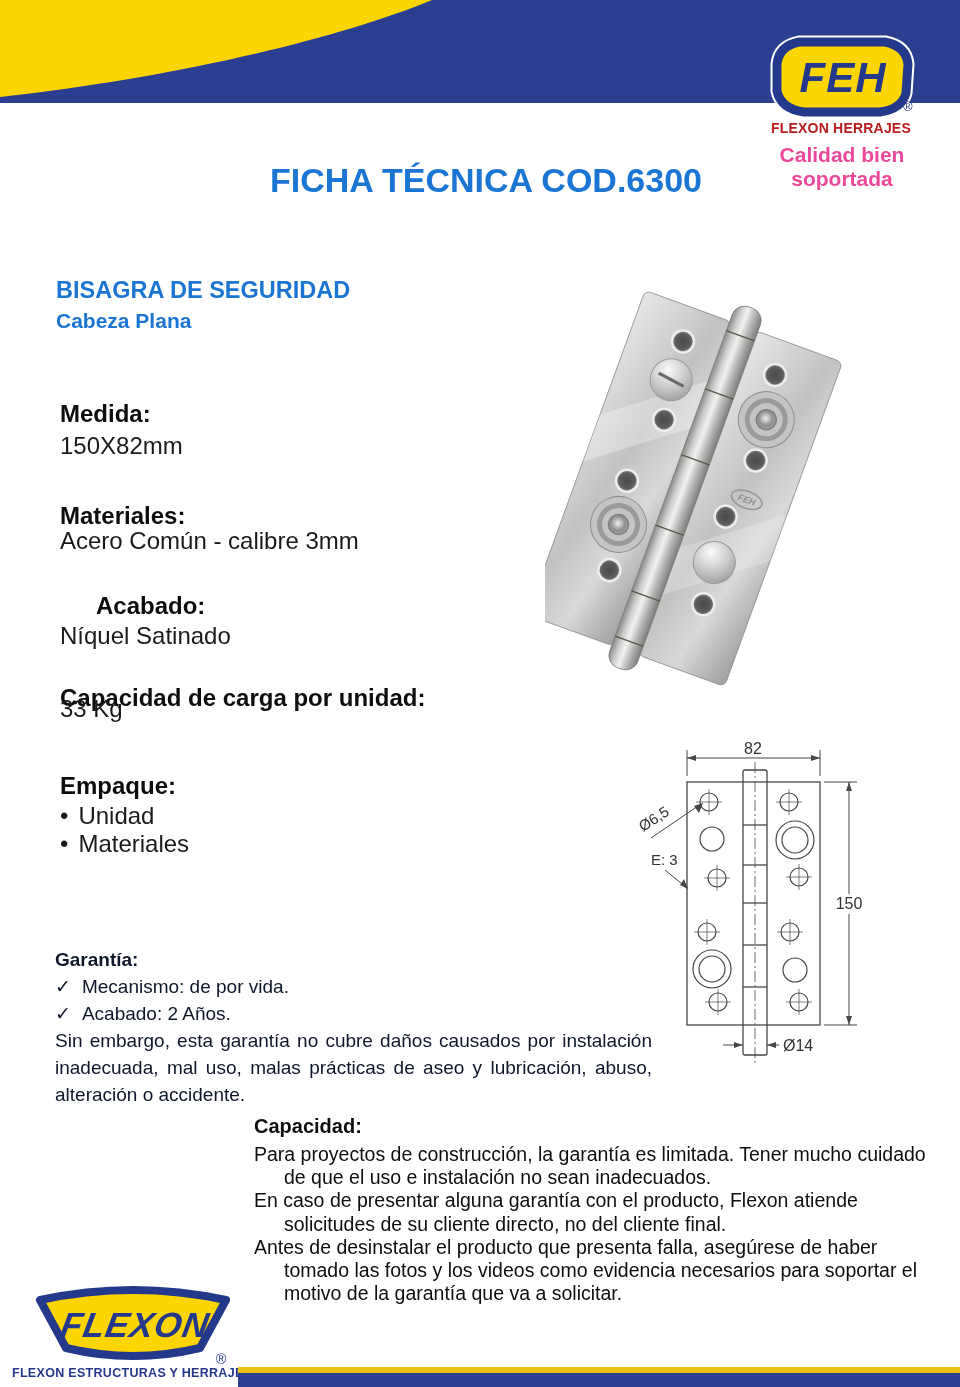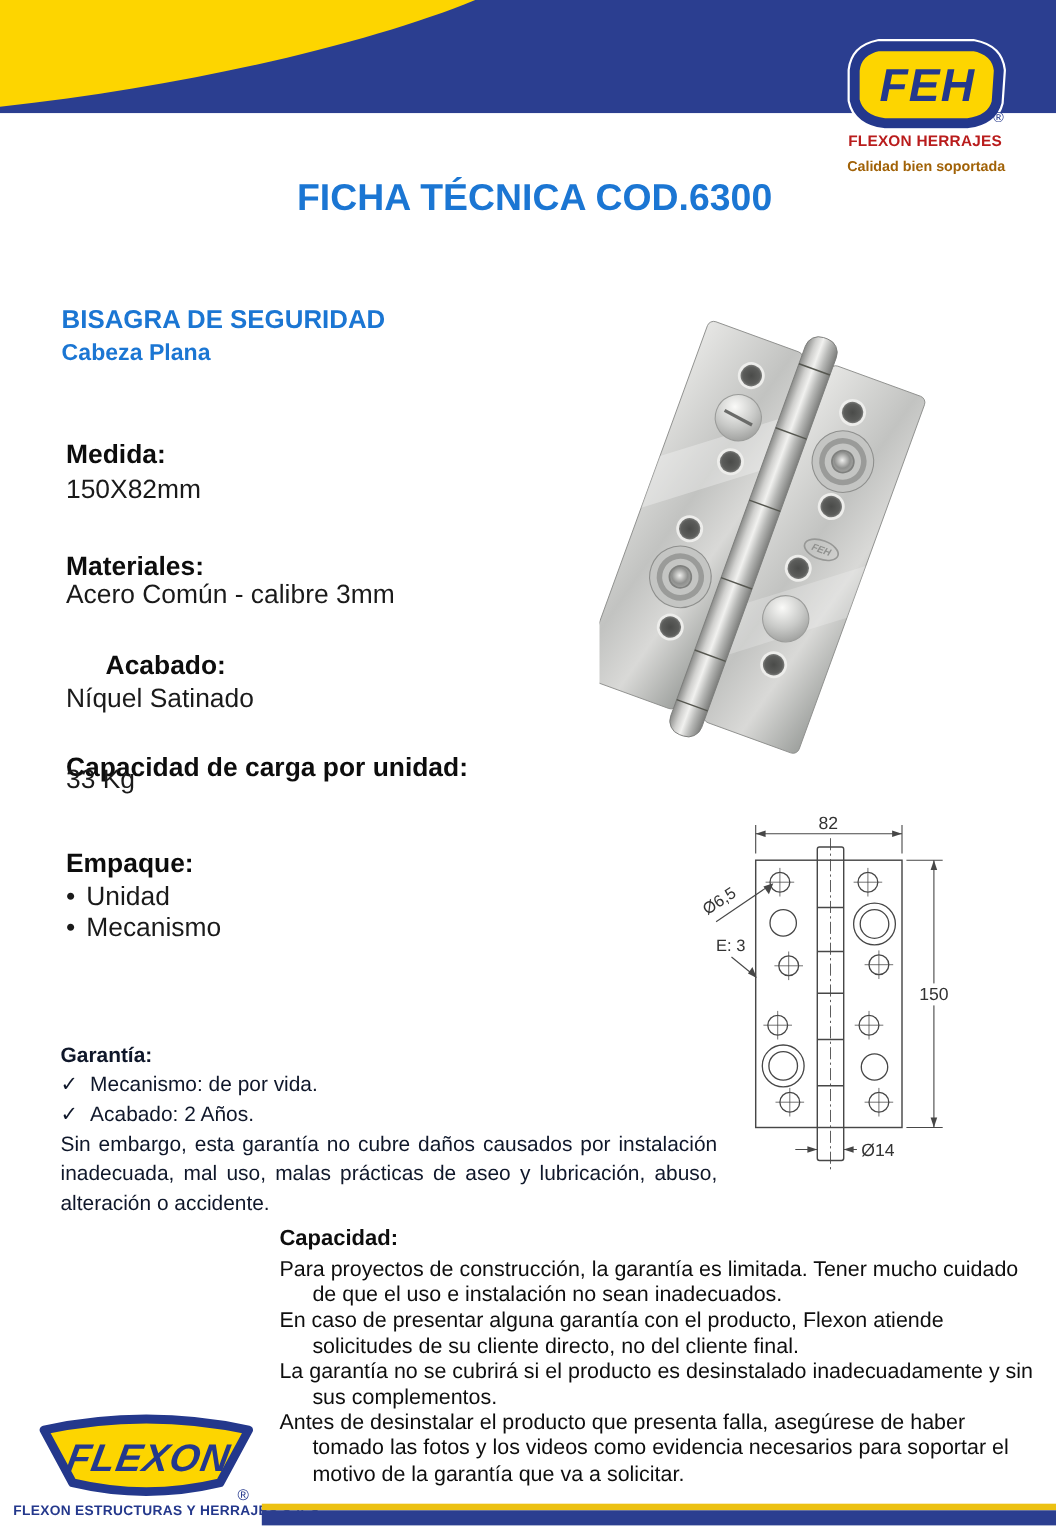--- a/index.html
+++ b/index.html
@@ -12,21 +12,21 @@
   .abs { position:absolute; }
 
   
   .band-svg { left:0; top:0; }
   .brand-name {
     left:768px; top:120px; width:146px; text-align:center;
     font-size:14px; font-weight:bold; color:#b91c1c; letter-spacing:.2px;
   }
   .tagline {
     left:728px; top:143px; width:228px; text-align:center;
-    font-size:13px; font-weight:bold; color:#a16207;
+    font-size:21px; font-weight:bold; color:#ec4899;
   }
   .reg-top { left:903px; top:99px; font-size:13px; color:#24388c; }
 
   .doc-title {
     left:0; top:161px; width:972px; text-align:center;
     font-size:34px; font-weight:bold; color:#1b76d3; letter-spacing:0;
   }
 
   .product-head { left:56px; top:277px; width:320px; color:#1b76d3; }
   .product-name { font-size:23.5px; font-weight:bold; }
@@ -171,21 +171,21 @@
   <div class="abs spec-value t-aca-v">Níquel Satinado</div>
 
   <div class="abs spec-label t-cap-l">Capacidad de carga por unidad:</div>
   <div class="abs spec-value t-cap-v">33 Kg</div>
 
   <div class="abs spec-label t-emp-l">Empaque:</div>
   <div class="abs spec-value t-emp-b1">
     <span class="bullet">•</span><span>Unidad</span>
   </div>
   <div class="abs spec-value t-emp-b2">
-    <span class="bullet">•</span><span>Mecanismo</span>
+    <span class="bullet">•</span><span>Materiales</span>
   </div>
 
   <svg class="abs" style="left:635px; top:738px;" width="310" height="345" viewBox="0 0 310 345">
     <g fill="none" stroke="#474747" stroke-width="1.3">
       <rect x="52" y="44" width="133" height="243"></rect>
       <rect x="108" y="32" width="24" height="285" rx="2"></rect>
       <line x1="108" y1="87" x2="132" y2="87"></line>
       <line x1="108" y1="127" x2="132" y2="127"></line>
       <line x1="108" y1="165" x2="132" y2="165"></line>
       <line x1="108" y1="207" x2="132" y2="207"></line>
@@ -256,21 +256,20 @@
     <div class="warranty-item">
       <span class="warranty-check">✓</span><span>Acabado: 2 Años.</span>
     </div>
     <div class="warranty-note">Sin embargo, esta garantía no cubre daños causados por instalación inadecuada, mal uso, malas prácticas de aseo y lubricación, abuso, alteración o accidente.</div>
   </div>
 
   <div class="abs important">
     <div class="important-heading">Capacidad:</div>
     <div class="important-item">Para proyectos de construcción, la garantía es limitada. Tener mucho cuidado de que el uso e instalación no sean inadecuados.</div>
     <div class="important-item">En caso de presentar alguna garantía con el producto, Flexon atiende solicitudes de su cliente directo, no del cliente final.</div>
-    <div class="important-item">La garantía no se cubrirá si el producto es desinstalado inadecuadamente y sin sus complementos.</div>
     <div class="important-item">Antes de desinstalar el producto que presenta falla, asegúrese de haber tomado las fotos y los videos como evidencia necesarios para soportar el motivo de la garantía que va a solicitar.</div>
   </div>
 
   <svg class="abs" style="left:28px; top:1284px;" width="210" height="85" viewBox="0 0 210 85">
     <path d="M12,16 Q105,-4 198,16 L172,64 Q105,80 38,64 Z" fill="#fdd500" stroke="#24388c" stroke-width="8" stroke-linejoin="round"></path>
     <text transform="translate(105,53) skewX(-10)" text-anchor="middle" font-size="35" font-weight="bold" font-style="italic" fill="#24388c" letter-spacing="1">FLEXON</text>
     <text x="188" y="80" font-size="14" fill="#24388c">®</text>
   </svg>
   <div class="abs company-line">FLEXON ESTRUCTURAS Y HERRAJES S.A.S.</div>
 

